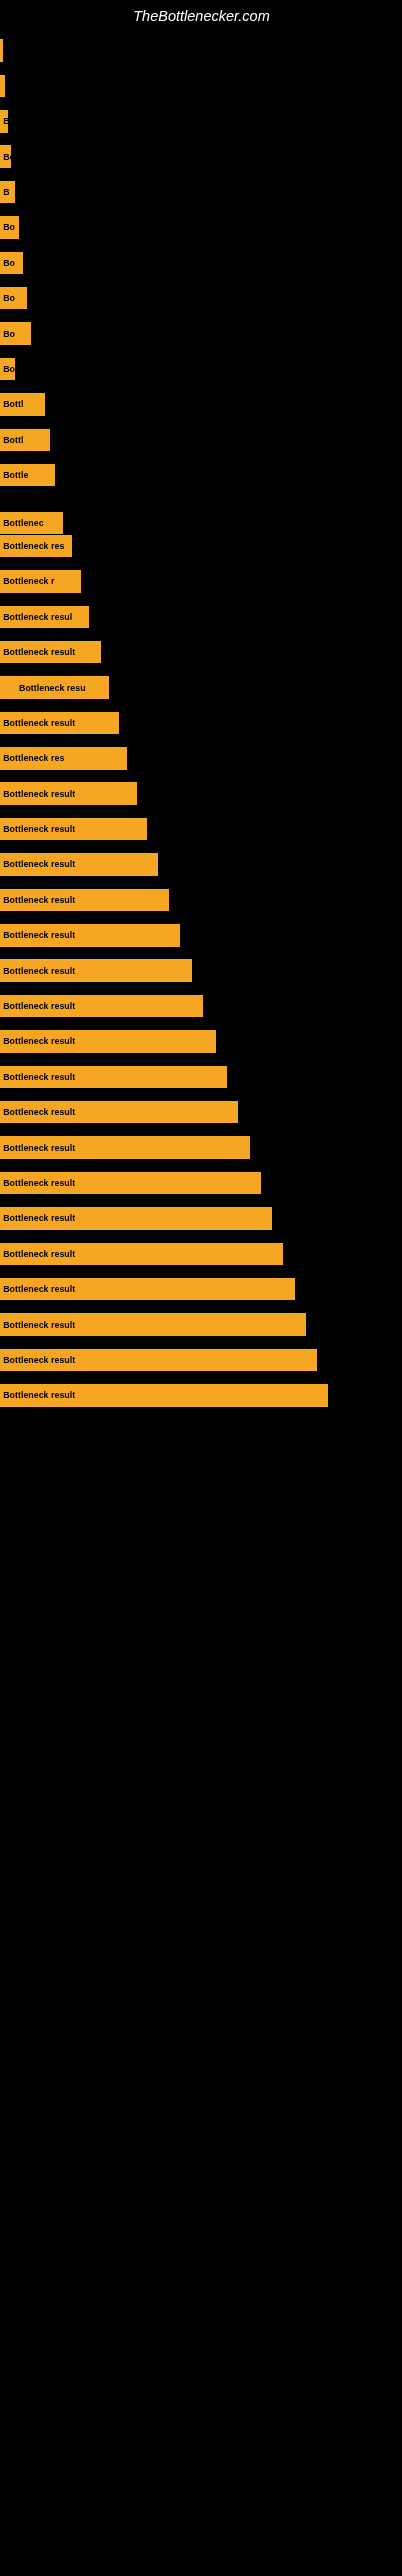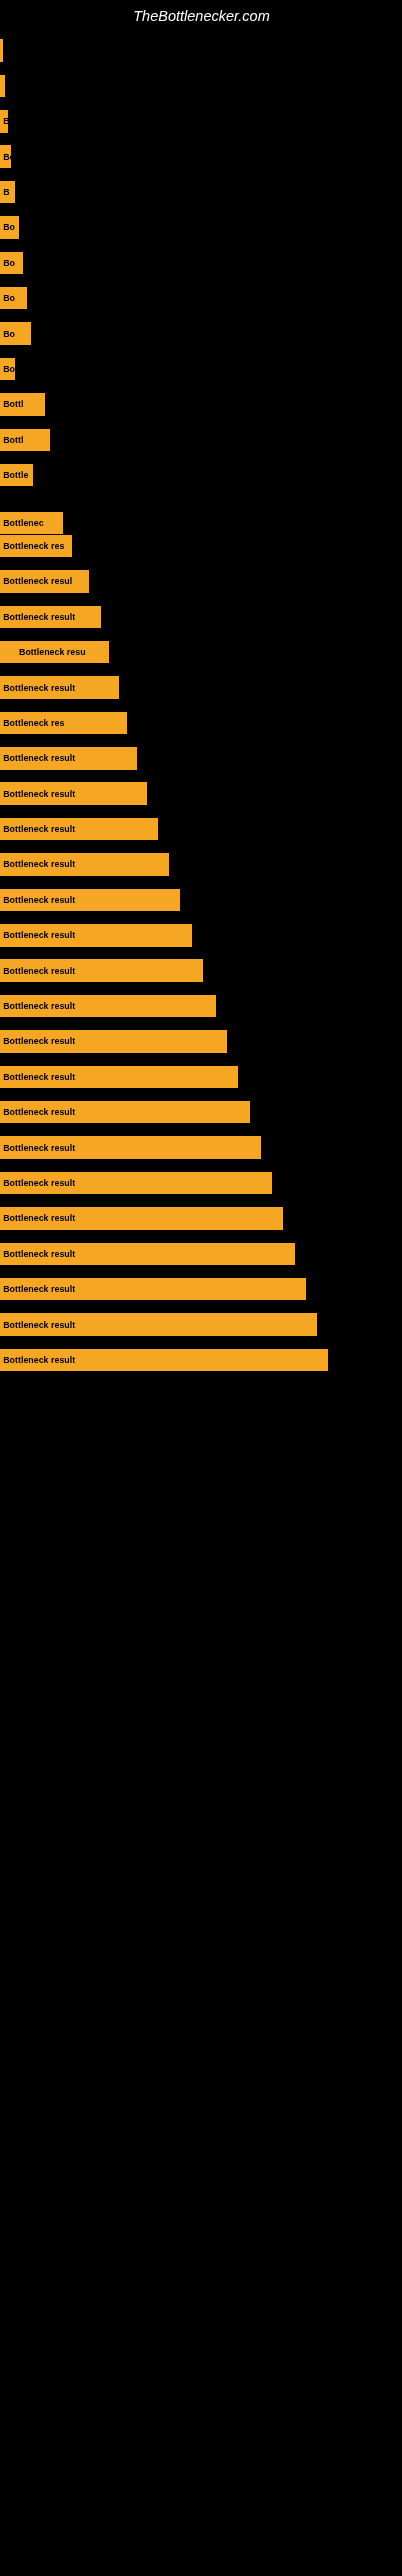--- a/index.html
+++ b/index.html
@@ -113,35 +113,40 @@
       <div class="bar" style="width: 45px;">
         <span class="bar-label">Bottl</span>
       </div>
     </div>
     <div class="bar-row">
       <div class="bar" style="width: 50px;">
         <span class="bar-label">Bottl</span>
       </div>
     </div>
     <div class="bar-row">
-      <div class="bar" style="width: 33px;">
+      <div class="bar" style="width: 55px;">
         <span class="bar-label">Bottle</span>
       </div>
     </div>
     <div class="bar-row">
       <div class="bar" style="width: 63px; margin-top: 25px;">
         <span class="bar-label">Bottlenec</span>
       </div>
     </div>
     <div class="bar-row">
       <div class="bar" style="width: 72px;">
         <span class="bar-label">Bottleneck res</span>
       </div>
     </div>
     <div class="bar-row">
+      <div class="bar" style="width: 81px;">
+        <span class="bar-label">Bottleneck r</span>
+      </div>
+    </div>
+    <div class="bar-row">
       <div class="bar" style="width: 89px;">
         <span class="bar-label">Bottleneck resul</span>
       </div>
     </div>
     <div class="bar-row">
       <div class="bar" style="width: 101px;">
         <span class="bar-label">Bottleneck result</span>
       </div>
     </div>
     <div class="bar-row">

